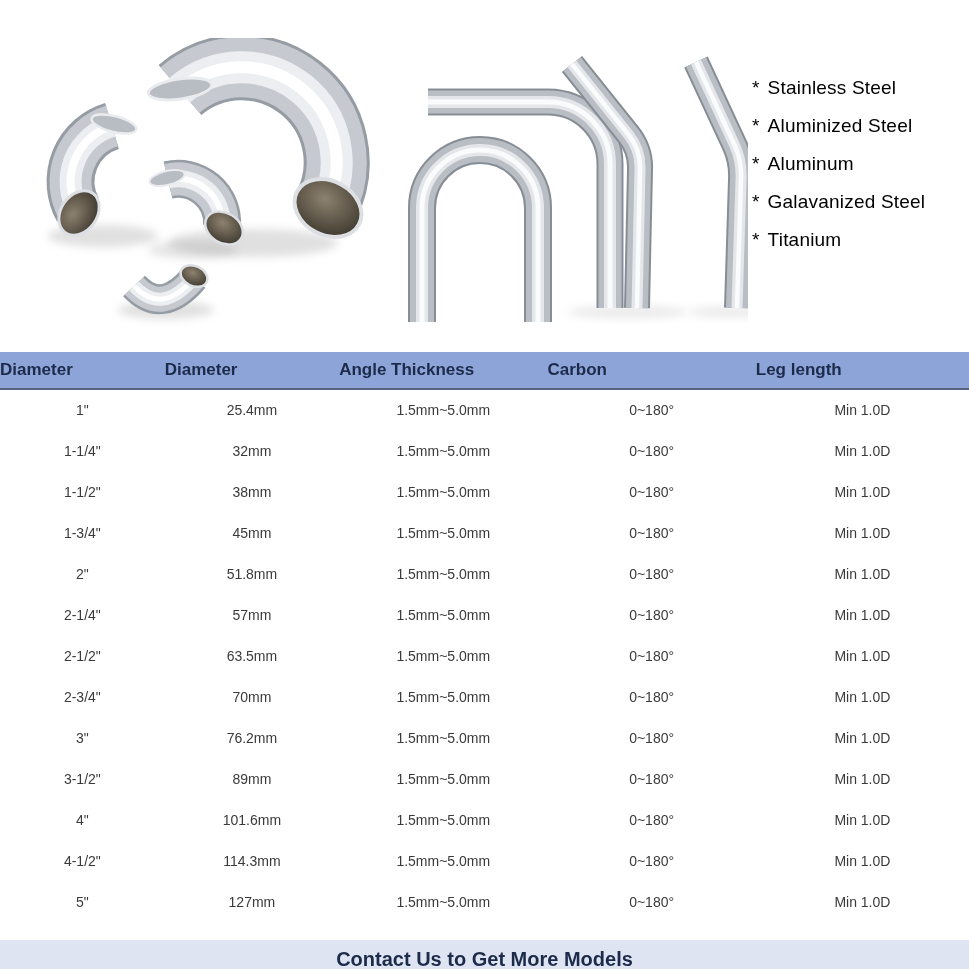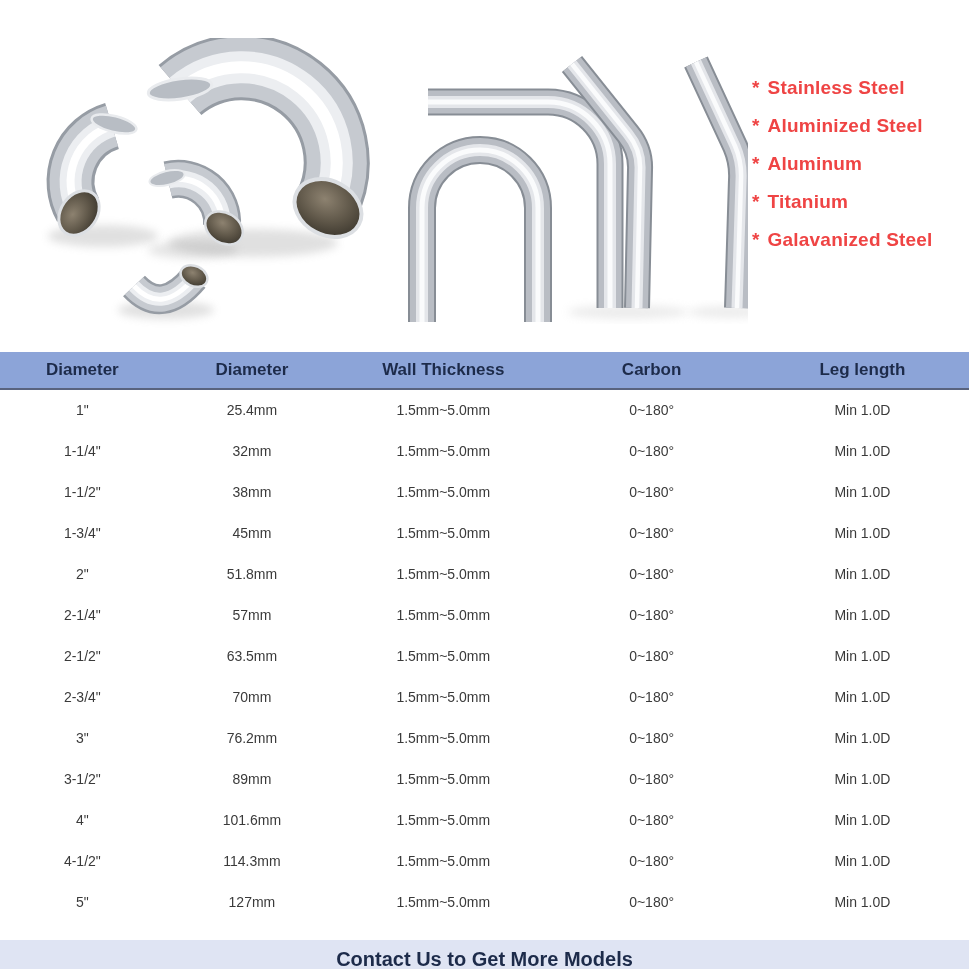--- a/index.html
+++ b/index.html
@@ -15,32 +15,32 @@
   .hero { position:relative; width:969px; height:352px; background:#ffffff; }
   .photo { position:absolute; }
   .photo-elbows  { left:28px;  top:38px;  width:345px; height:300px; }
   .photo-bends   { left:398px; top:12px;  width:350px; height:312px; }
 
   .materials {
     position:absolute; left:752px; top:78px; width:215px;
     list-style:none;
   }
   .materials li {
-    font-size:19px; color:#ef4444; line-height:20px;
-    margin-bottom:18px; white-space:nowrap; letter-spacing:0.2px;font-weight:bold;
+    font-size:19px; color:#000000; line-height:20px;
+    margin-bottom:18px; white-space:nowrap; letter-spacing:0.2px;
   }
   .materials li .bullet { margin-right:8px; }
 
   
   table.spec { width:969px; border-collapse:collapse; table-layout:fixed; }
   table.spec thead th {
     background:#8CA4D8;
     color:#1D2B4A;
     font-size:17px; font-weight:700;
-    height:37px; text-align:center;
+    height:37px; text-align:left;
     border-bottom:2px solid #59637e;
   }
   table.spec tbody td {
     height:41px; text-align:center;
     font-size:14px; color:#3a3a3a;
     background:#ffffff;
   }
 
   
   .cta {
@@ -157,38 +157,38 @@
         <path d="M 298 50 L 337 134 Q 344 150 343 168 L 339 296" fill="none" stroke="#e4e6ea" stroke-width="11"></path>
         <path d="M 298 50 L 337 134 Q 344 150 343 168 L 339 296" fill="none" stroke="#fafbfc" stroke-width="4.5"></path>
       </g>
     </svg>
   </div>
 
   <ul class="materials">
     <li><span class="bullet">*</span><span>Stainless Steel</span></li>
     <li><span class="bullet">*</span><span>Aluminized Steel</span></li>
     <li><span class="bullet">*</span><span>Aluminum</span></li>
+    <li><span class="bullet">*</span><span>Galavanized Steel</span></li>
     <li><span class="bullet">*</span><span>Titanium</span></li>
-    <li><span class="bullet">*</span><span>Galavanized Steel</span></li>
   </ul>
 </div>
 
 <table class="spec">
   <colgroup>
     <col style="width:17%">
       <col style="width:18%">
       <col style="width:21.5%">
       <col style="width:21.5%">
       <col style="width:22%">
   </colgroup>
   <thead>
     <tr>
       <th>Diameter</th>
       <th>Diameter</th>
-      <th>Wall Thickness</th>
+      <th>Angle Thickness</th>
       <th>Carbon</th>
       <th>Leg length</th>
     </tr>
   </thead>
   <tbody>
     <tr>
       <td>1"</td>
       <td>25.4mm</td>
       <td>1.5mm~5.0mm</td>
       <td>0~180°</td>

